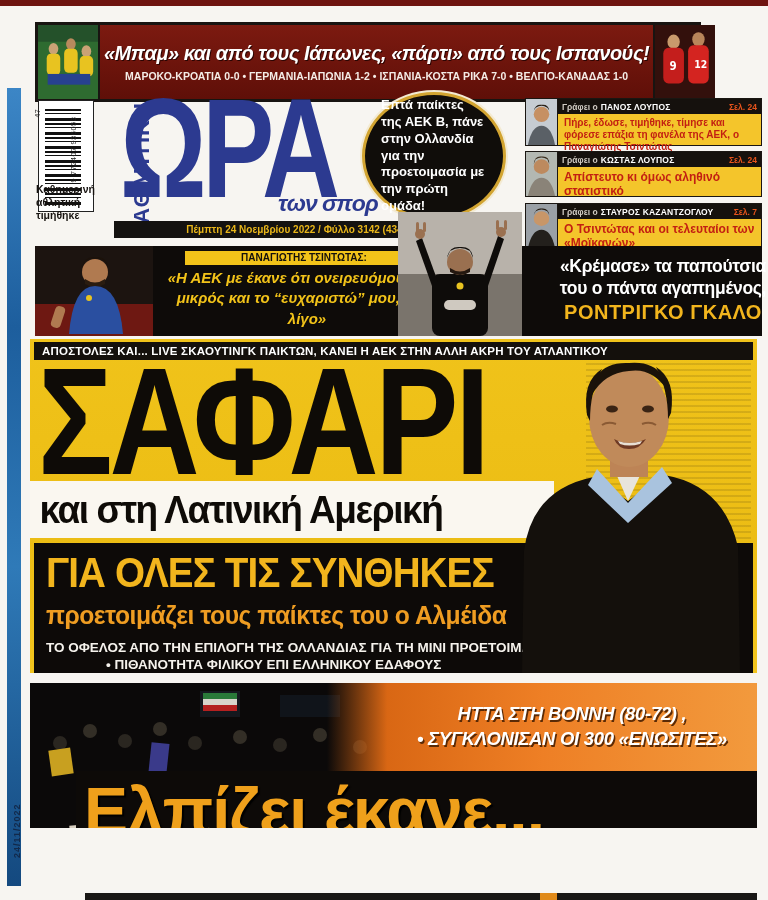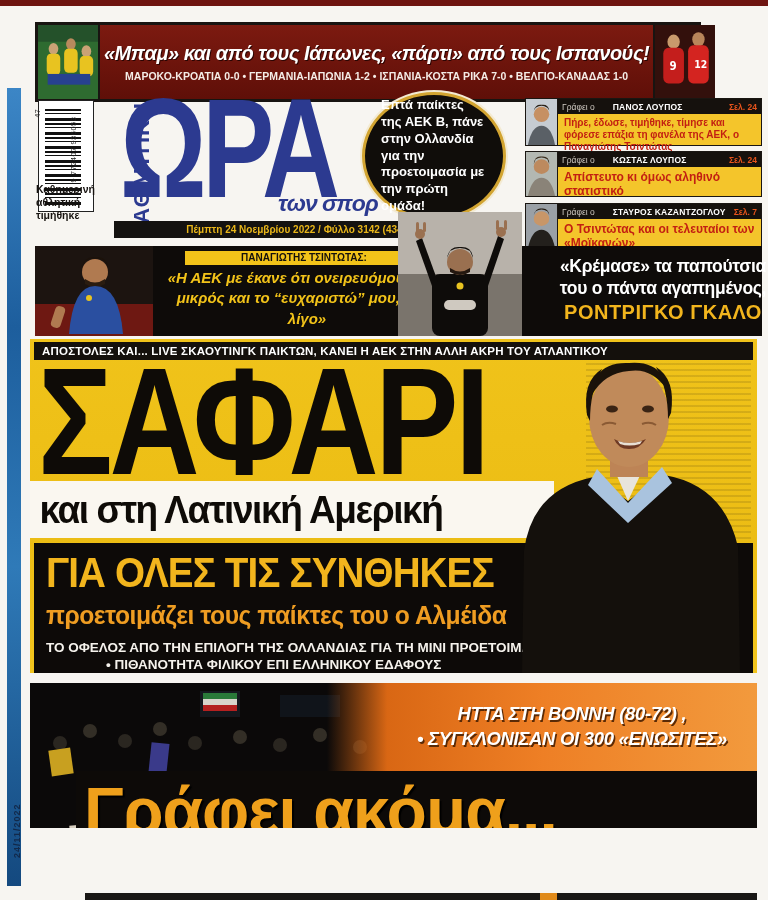--- a/index.html
+++ b/index.html
@@ -35,21 +35,21 @@
   .date-strip { left:114px; top:221px; width:406px; height:17px; background:#141210; color:#e9b619; font-weight:bold; font-size:10px; text-align:center; line-height:17px; }
 
   
   .bubble { left:362px; top:92px; width:144px; height:128px; background:#100d0a; border:3px solid #d2a431; border-radius:50%; box-shadow:0 0 0 2px #f3ead2; display:flex; align-items:center; justify-content:center; padding:12px 16px; }
   .bubble-text { color:#fff; font-weight:bold; font-size:13px; line-height:1.3; }
 
   
   .col-box { left:525px; width:237px; background:#f4c52b; border:1px solid #1a1612; }
   .col-box .photo { position:absolute; left:0; top:0; width:32px; height:100%; border-right:1px solid #1a1612; }
   .col-head { margin-left:32px; height:15px; background:#15110d; color:#fff; font-size:8.5px; display:flex; align-items:center; padding:0 4px; white-space:nowrap; }
-  .col-head .prefix { color:#cfcac2; margin-right:18px; font-weight:normal; }
+  .col-head .prefix { color:#cfcac2; margin-right:3px; font-weight:bold; }
   .col-head .name { font-weight:bold; letter-spacing:0.2px; }
   .col-head .pref { margin-left:auto; color:#e8541c; font-weight:bold; }
   .col-body { margin-left:32px; padding:3px 5px 2px 6px; color:#c32012; font-weight:bold; line-height:1.2; }
   .col-body.small { font-size:10px; }
   .col-body.big { font-size:12px; }
 
   
   .mid-strip { left:35px; top:246px; width:727px; height:90px; background:#0e0b09; }
   .gk-photo { position:absolute; left:0; top:0; width:118px; height:90px; }
   .quote-label { position:absolute; left:150px; top:5px; width:238px; height:14px; background:#f2c319; color:#14100c; font-weight:bold; font-size:10px; text-align:center; line-height:14px; }
@@ -298,17 +298,17 @@
       <rect x="150" y="142" width="80" height="24" fill="#1a1a2a"></rect>
       <circle cx="370" cy="120" r="10" fill="#e0a020" opacity="0.8"></circle>
       <circle cx="395" cy="140" r="8" fill="#c88a18" opacity="0.7"></circle>
     </svg>
   </div>
   <div class="orange-band">
     <div class="basket-line">ΗΤΤΑ ΣΤΗ ΒΟΝΝΗ (80-72) ,</div>
     <div class="basket-line">• ΣΥΓΚΛΟΝΙΣΑΝ ΟΙ 300 «ΕΝΩΣΙΤΕΣ»</div>
   </div>
   <div class="hope-band"></div>
-  <div class="hope-text">Γράφει ακόμα...</div>
+  <div class="hope-text">Ελπίζει έκανε...</div>
 </div>
 
 <div class="abs next-page-edge"></div>
 <div class="abs next-page-accent"></div>
 
 </body></html>

